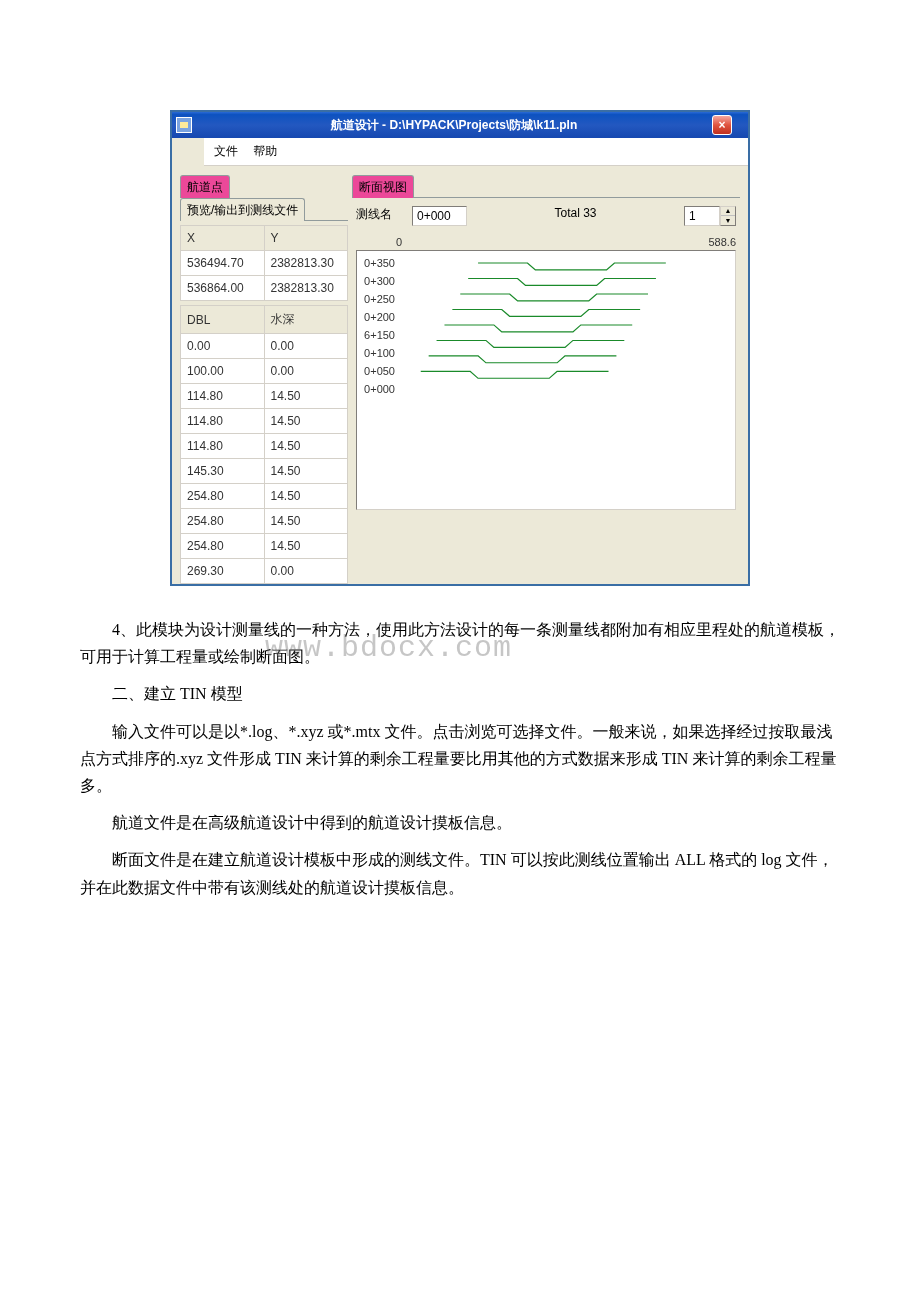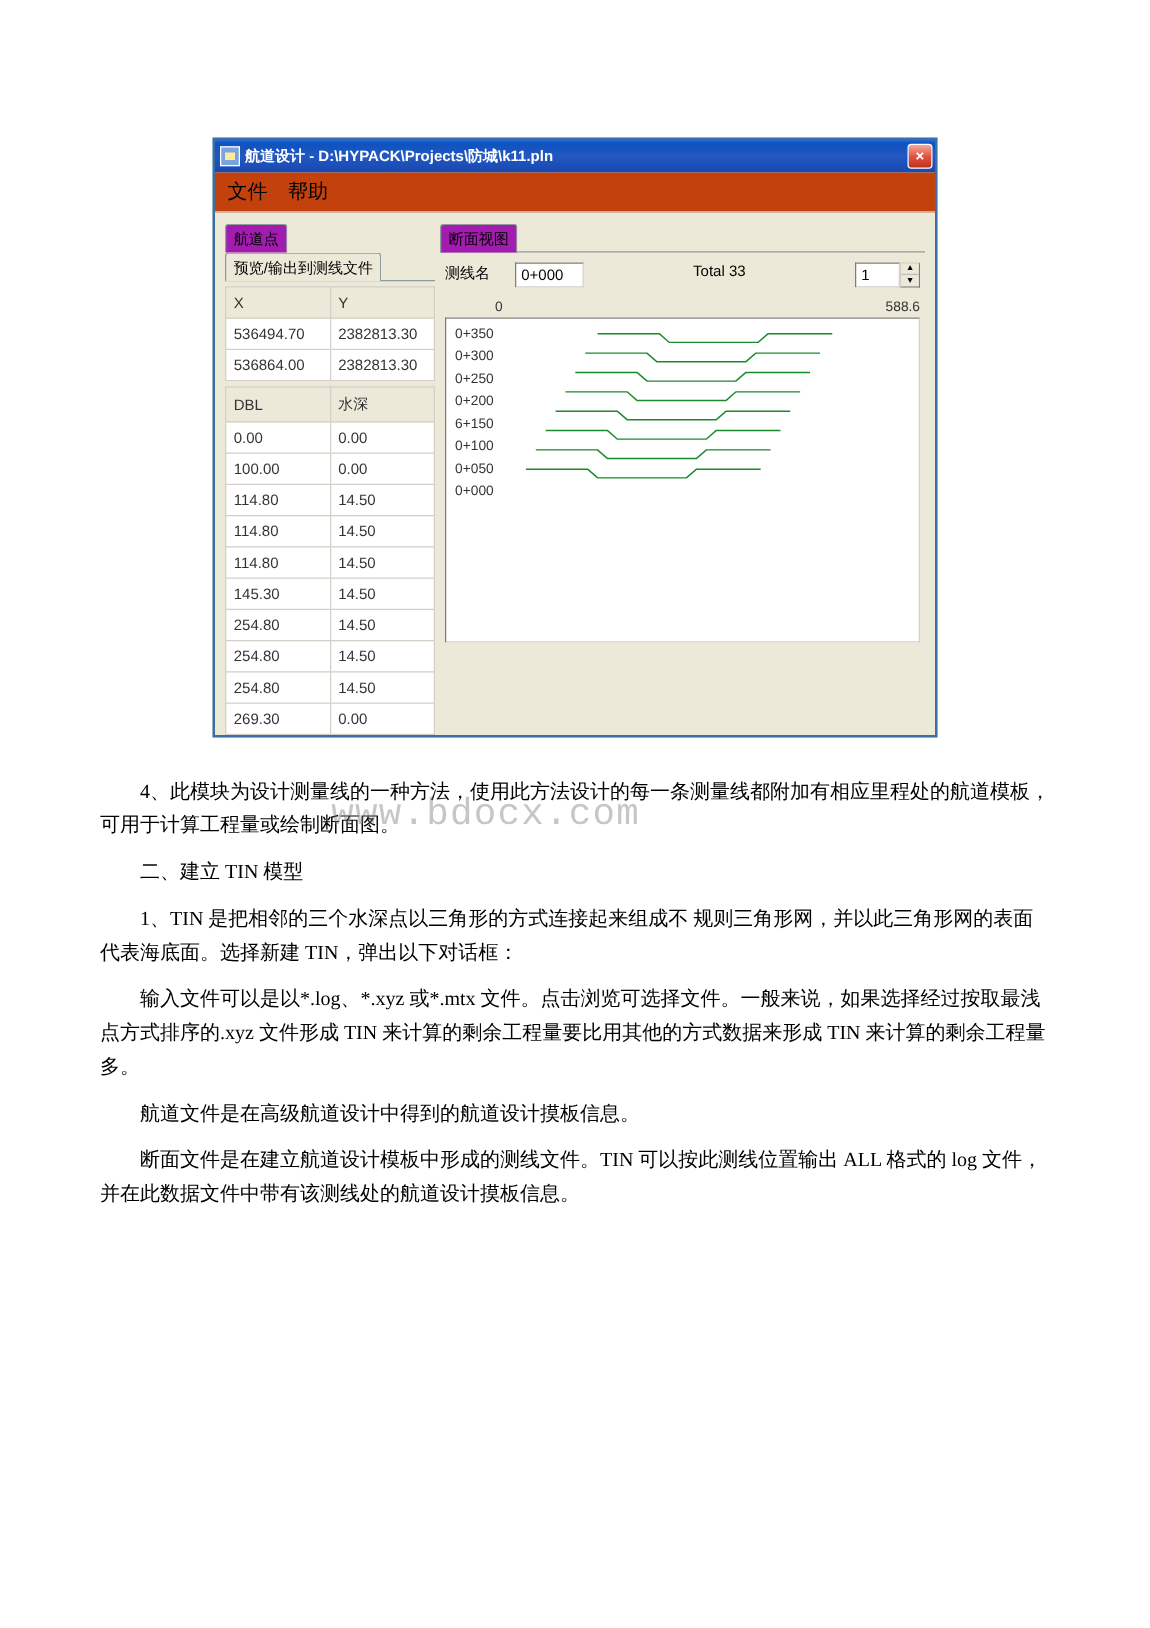--- a/index.html
+++ b/index.html
@@ -15,23 +15,24 @@
     margin: 0 auto 30px;
     border: 2px solid #3a6ea5;
     background: #ece9d8;
   }
   .titlebar {
     height: 26px;
     background: linear-gradient(to bottom, #2a6ad6 0%, #0d52c0 10%, #2358c0 50%, #1648b0 100%);
     color: #fff;
     display: flex;
     align-items: center;
-    padding: 0 2px 0 4px;
+    padding: 0 16px 0 4px;
     font-family: "Tahoma", "SimSun", sans-serif;
     font-size: 12px;
+    text-align: center;
   }
   .title-icon {
     width: 16px; height: 16px;
     background: #7aa3e0;
     border: 1px solid #fff;
     margin-right: 4px;
     position: relative;
   }
   .title-icon::after {
     content: "";
@@ -49,25 +50,26 @@
     color: #fff;
     font-family: Arial, sans-serif;
     font-size: 12px;
     font-weight: bold;
     display: flex;
     align-items: center;
     justify-content: center;
     cursor: pointer;
   }
   .menubar {
-    background: #c2410c;
+    background: #ffffff;
     padding: 3px 4px;
     font-family: "SimSun", sans-serif;
-    font-size: 16px;
+    font-size: 12px;
     border-bottom: 1px solid #d4d0c8;
+    margin-left: 32px;
   }
   .menu-item {
     display: inline-block;
     padding: 2px 6px;
     cursor: pointer;
   }
   .tabbar {
     padding: 8px 8px 0 8px;
     font-size: 12px;
     font-family: "SimSun", sans-serif;
@@ -90,21 +92,21 @@
     background: #ece9d8;
     border: 1px solid #919b9c;
     border-bottom: none;
     border-radius: 3px 3px 0 0;
     position: relative;
     top: 1px;
     font-size: 12px;
     cursor: pointer;
   }
   .tab.active {
-    background: #a21caf;
+    background: #ec4899;
     font-weight: normal;
   }
   .data-table {
     width: 100%;
     border-collapse: collapse;
     font-size: 12px;
     font-family: Tahoma, sans-serif;
   }
   .data-table td {
     border: 1px solid #d4d0c8;
@@ -370,17 +372,16 @@
     </div>
   </div>
 </div>
 
 <div class="doc-text">
   <div class="watermark-wrap">
     <p style="text-indent:2em;">4、此模块为设计测量线的一种方法，使用此方法设计的每一条测量线都附加有相应里程处的航道模板，可用于计算工程量或绘制断面图。</p>
     <span class="watermark">www.bdocx.com</span>
   </div>
   <p>二、建立 TIN 模型</p>
-  <p>1、TIN 是把相邻的三个水深点以三角形的方式连接起来组成不 规则三角形网，并以此三角形网的表面代表海底面。选择新建 TIN，弹出以下对话框：</p>
   <p>输入文件可以是以*.log、*.xyz 或*.mtx 文件。点击浏览可选择文件。一般来说，如果选择经过按取最浅点方式排序的.xyz 文件形成 TIN 来计算的剩余工程量要比用其他的方式数据来形成 TIN 来计算的剩余工程量多。</p>
   <p>航道文件是在高级航道设计中得到的航道设计摸板信息。</p>
   <p>断面文件是在建立航道设计模板中形成的测线文件。TIN 可以按此测线位置输出 ALL 格式的 log 文件，并在此数据文件中带有该测线处的航道设计摸板信息。</p>
 </div>
 
 </body></html>

